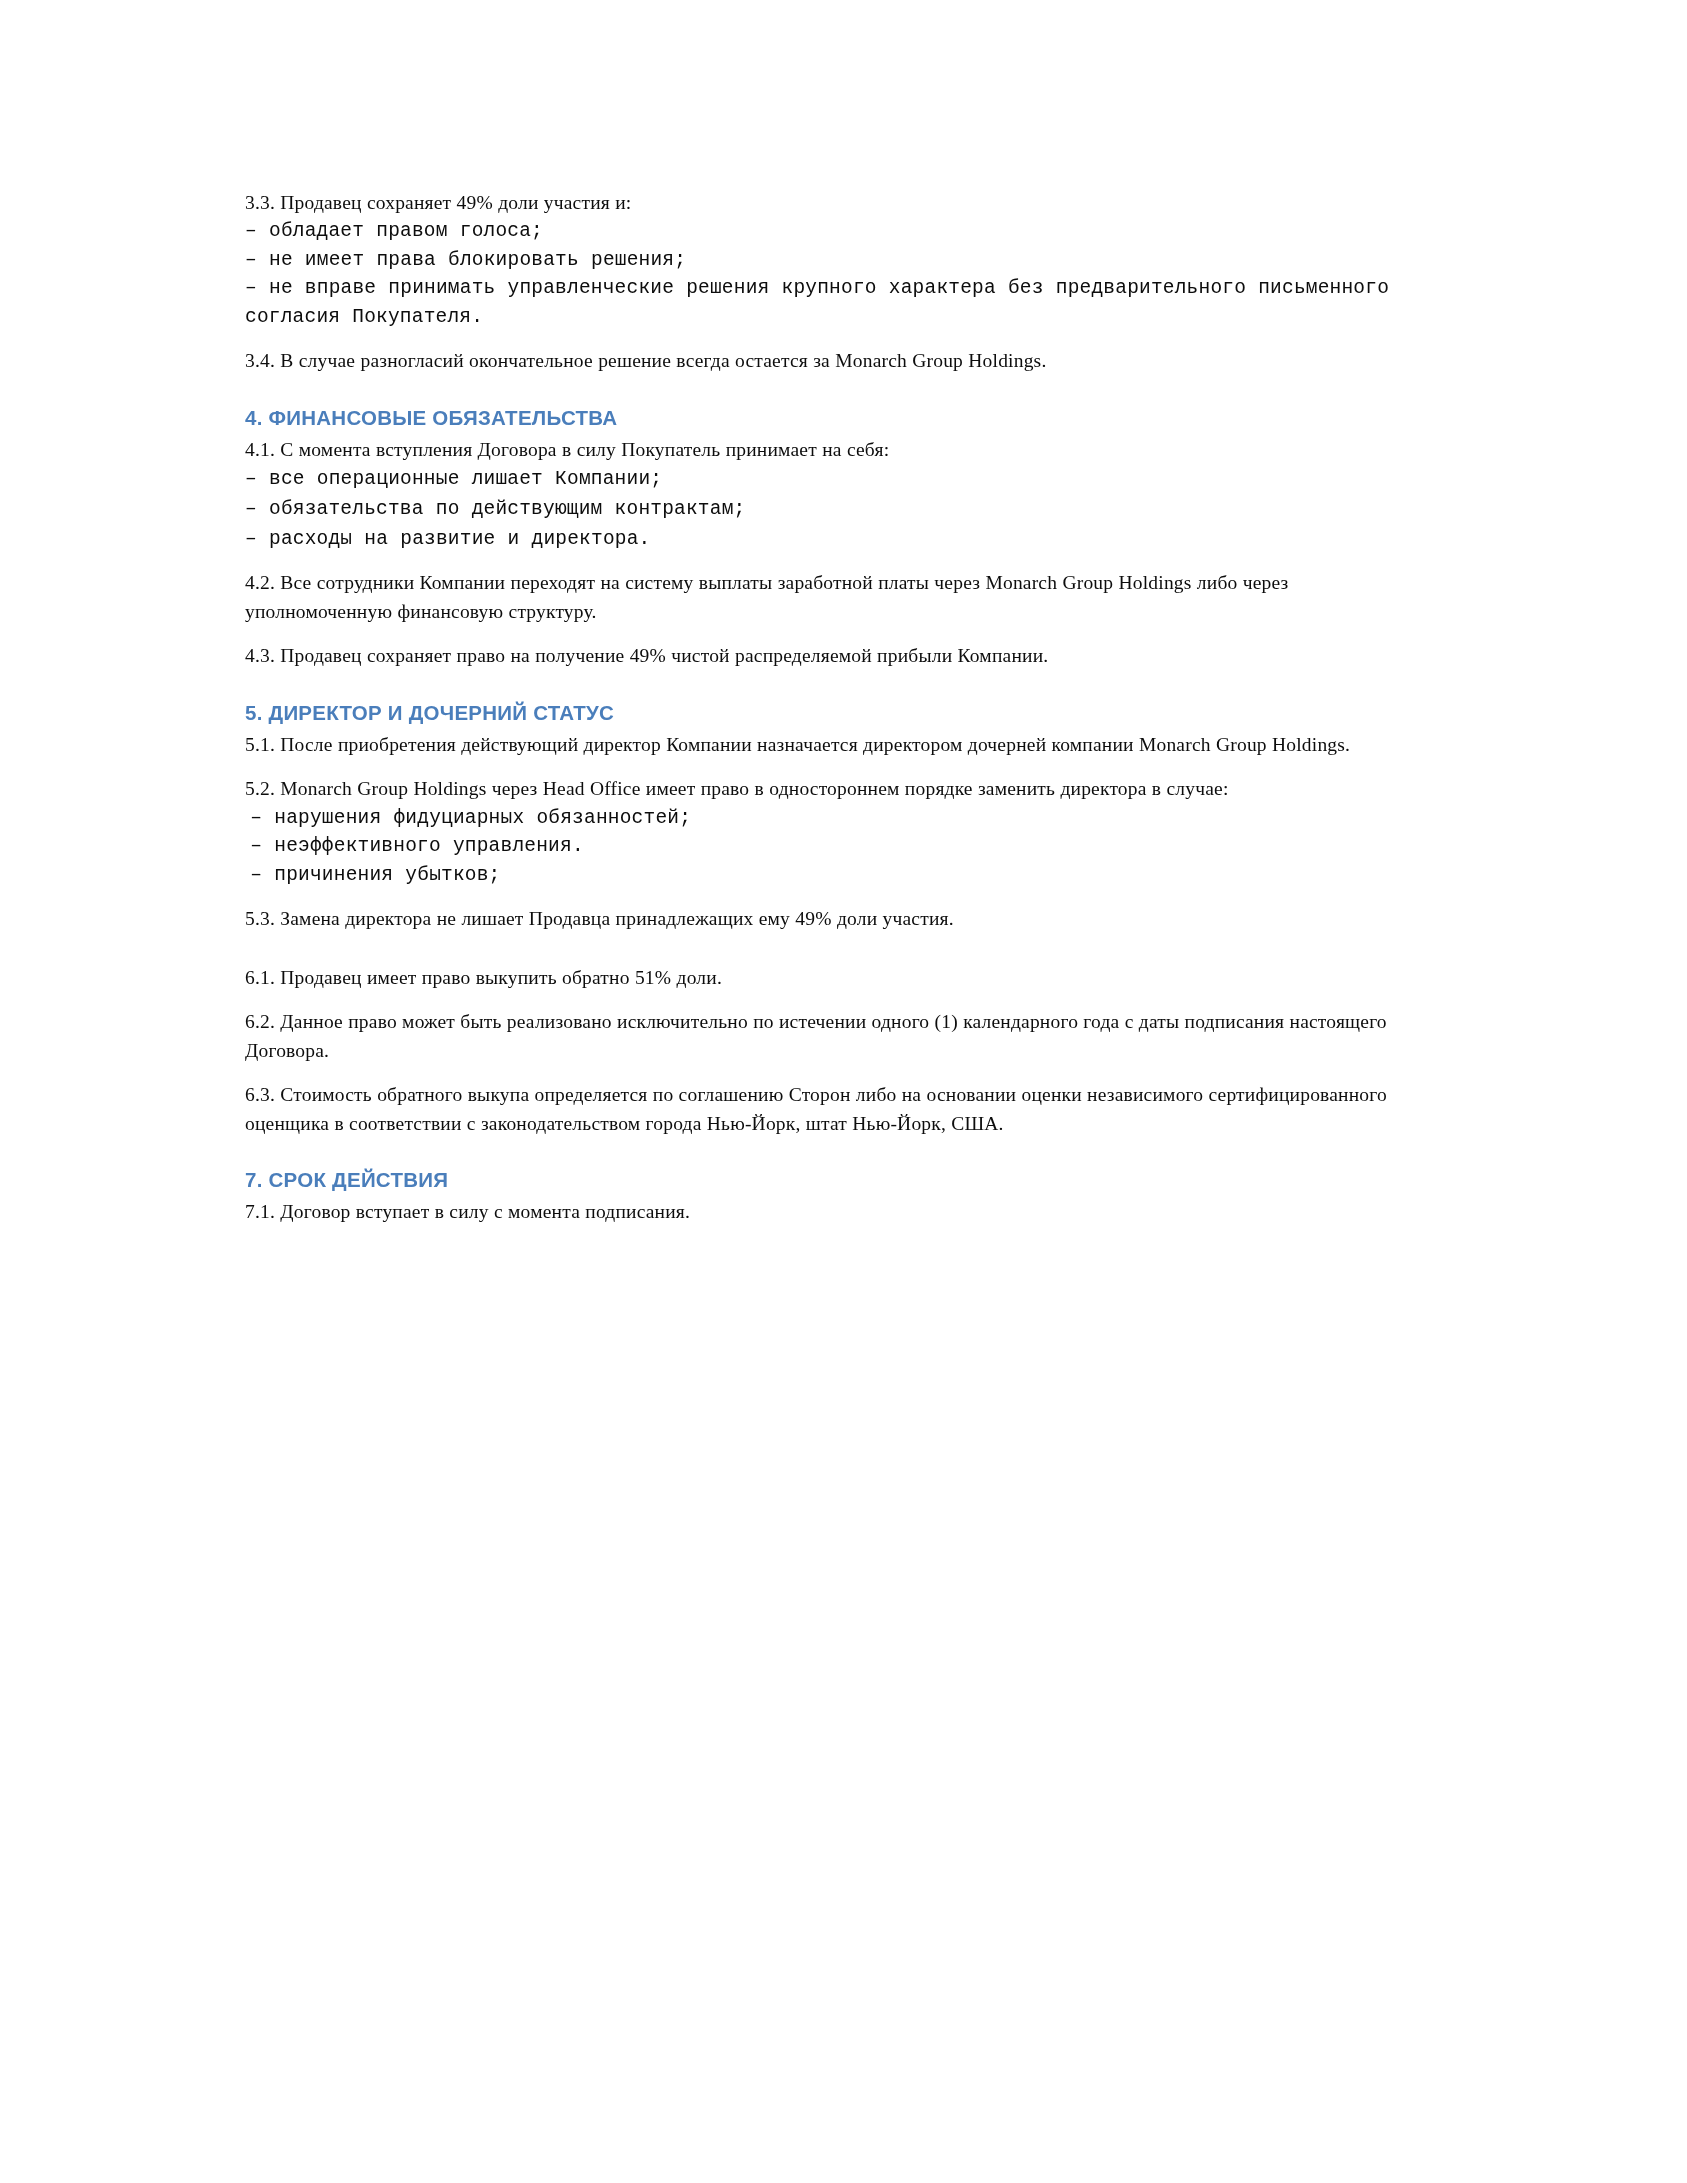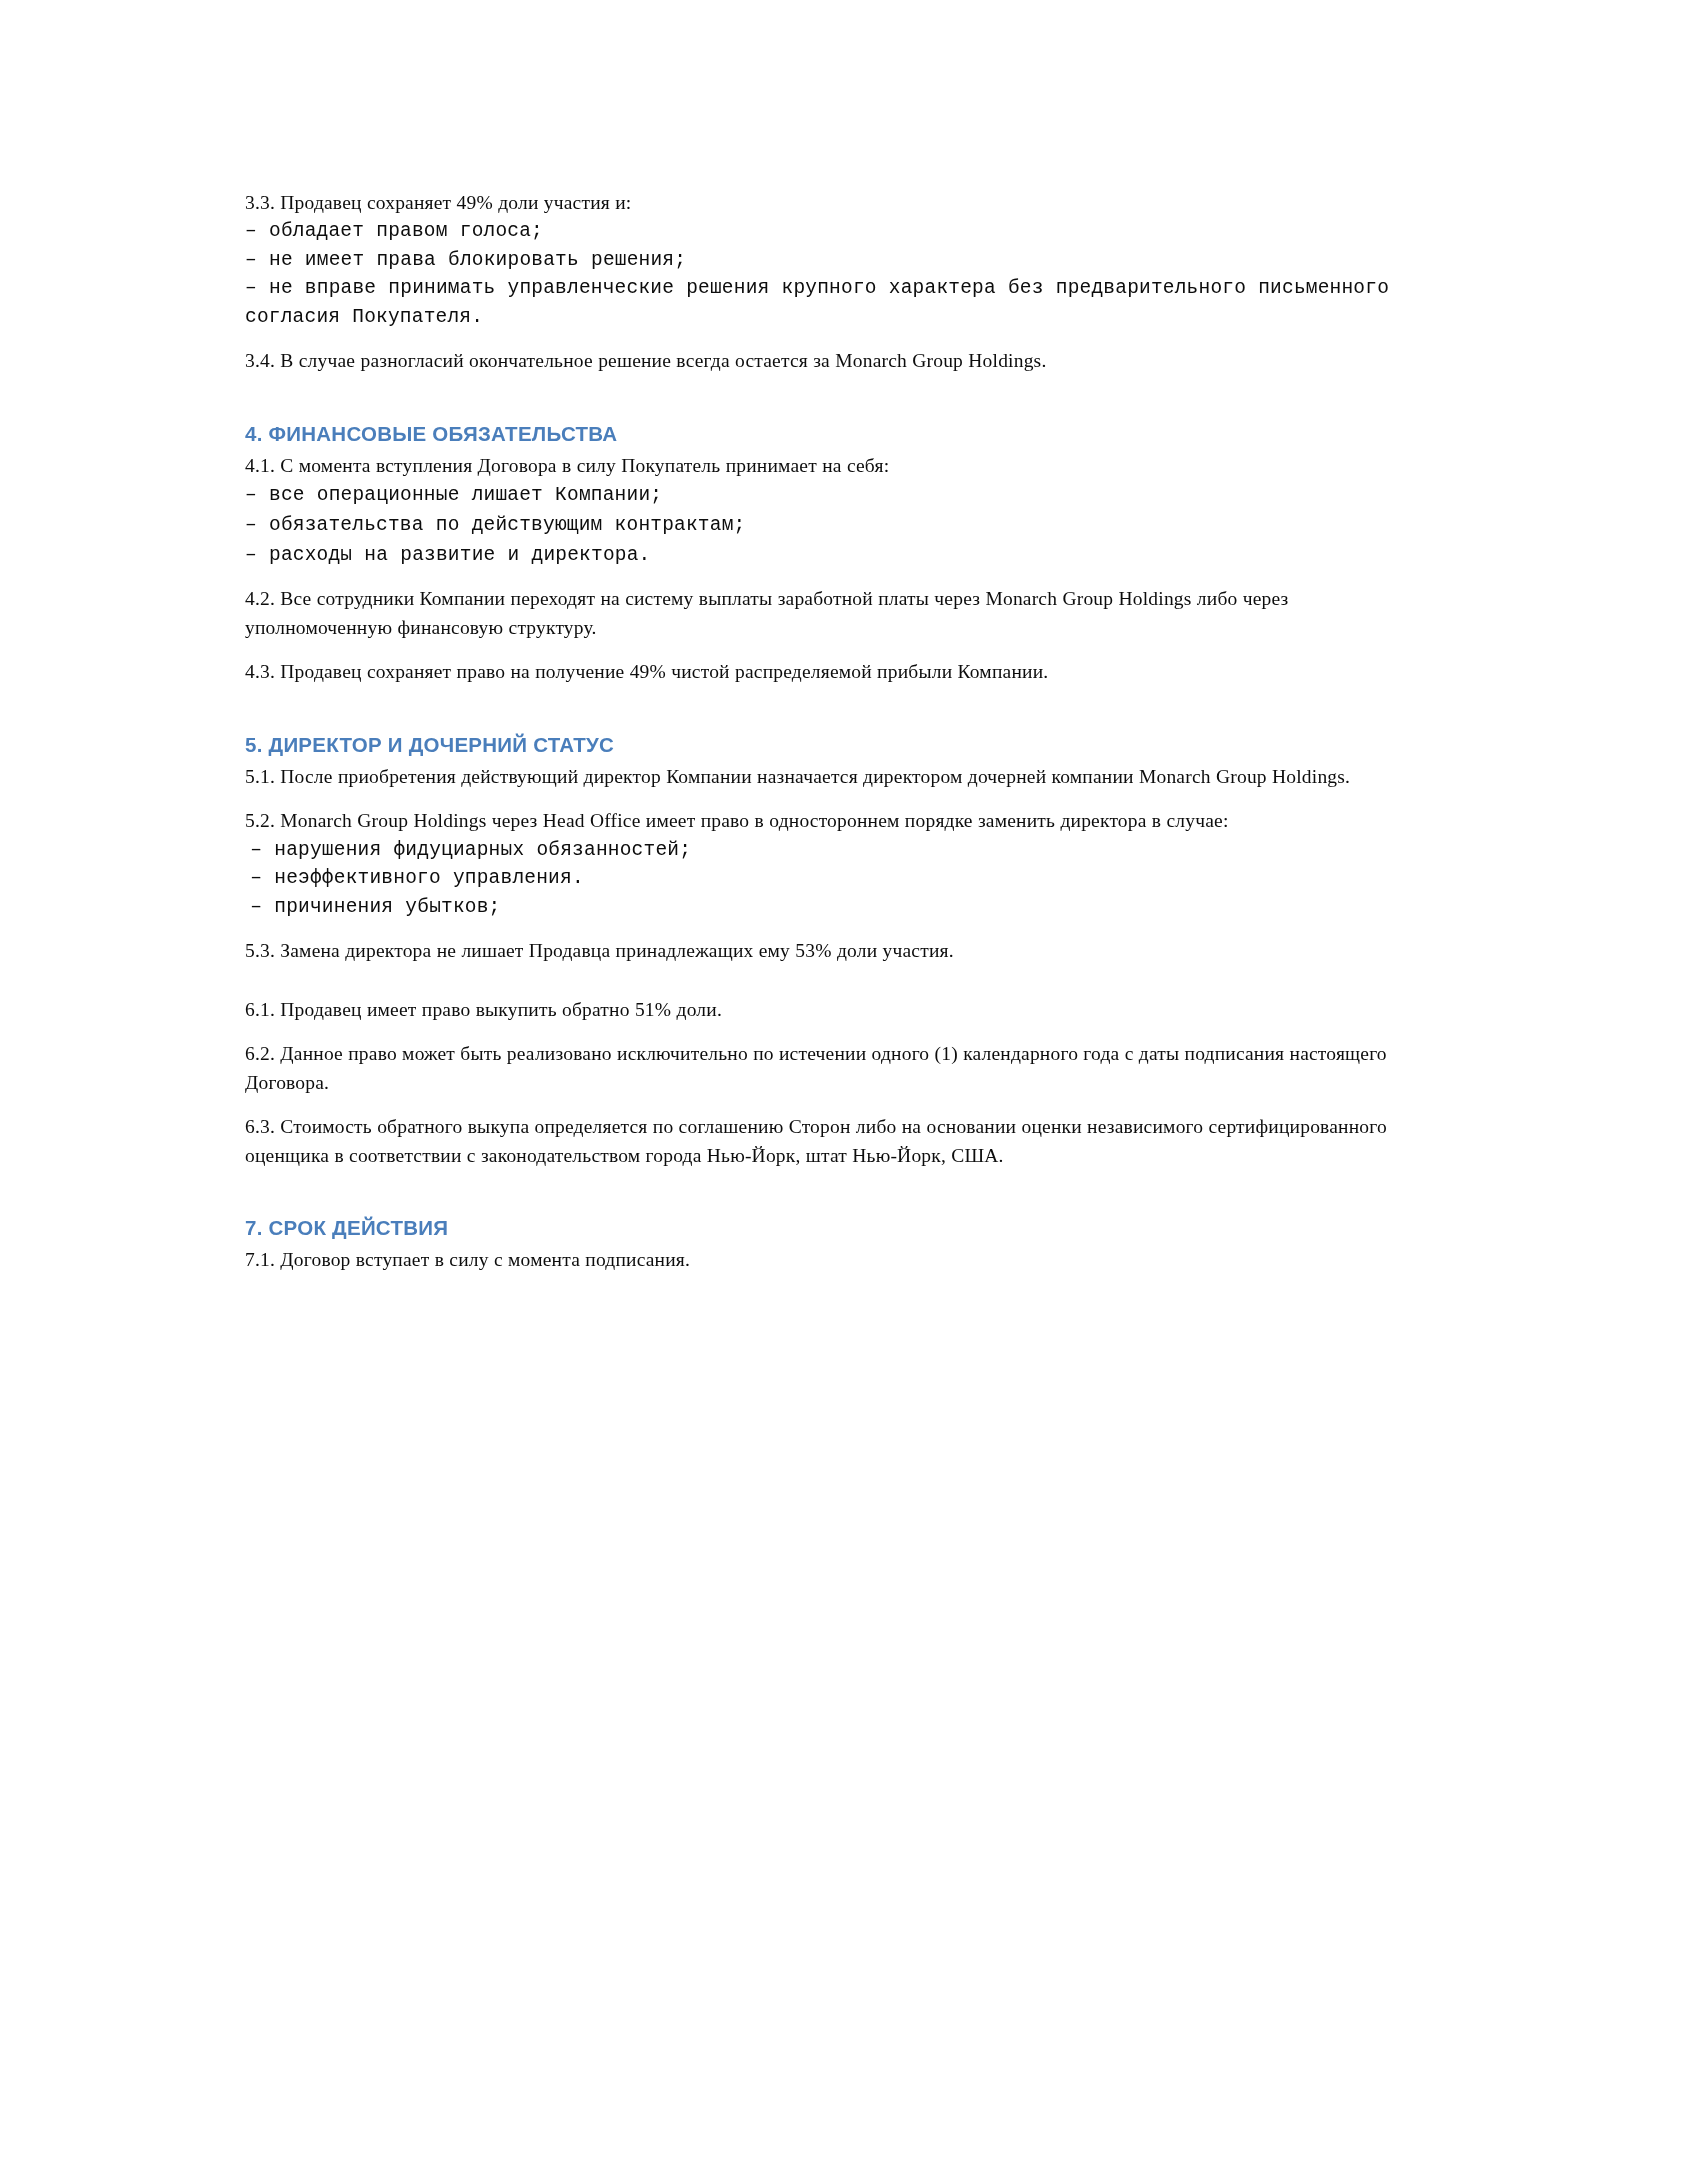--- a/index.html
+++ b/index.html
@@ -48,21 +48,21 @@
     padding-left: 5.3px;
   }
 
   
   .heading {
     font-family: "Liberation Sans", "DejaVu Sans", sans-serif;
     font-weight: bold;
     font-size: 20.5px;
     line-height: 1.3;
     color: #4A7EBB;
-    margin: 16px 0 4px 0;
+    margin: 0 0 4px 0;
     letter-spacing: 0.012em;
     text-transform: none;
   }
   .heading-block {
     margin: 0 0 16px 0;
     padding-top: 13.2px;
   }
   .heading-block .para {
     margin-top: 1.3px;
   }
@@ -106,21 +106,21 @@
     </div>
 
     <div class="block">
       <p class="para">5.2. Monarch Group Holdings через Head Office имеет право в одностороннем порядке заменить директора в случае:</p>
       <p class="para bullet bullet-indented">– нарушения фидуциарных обязанностей;</p>
       <p class="para bullet bullet-indented">– неэффективного управления.</p>
       <p class="para bullet bullet-indented">– причинения убытков;</p>
     </div>
 
     <div class="block">
-      <p class="para">5.3. Замена директора не лишает Продавца принадлежащих ему 53% доли участия.</p>
+      <p class="para">5.3. Замена директора не лишает Продавца принадлежащих ему 49% доли участия.</p>
     </div>
 
     <div class="block heading-block">
       <p class="para">6.1. Продавец имеет право выкупить обратно 51% доли.</p>
     </div>
 
     <div class="block">
       <p class="para">6.2. Данное право может быть реализовано исключительно по истечении одного (1) календарного года с даты подписания настоящего Договора.</p>
     </div>
 

